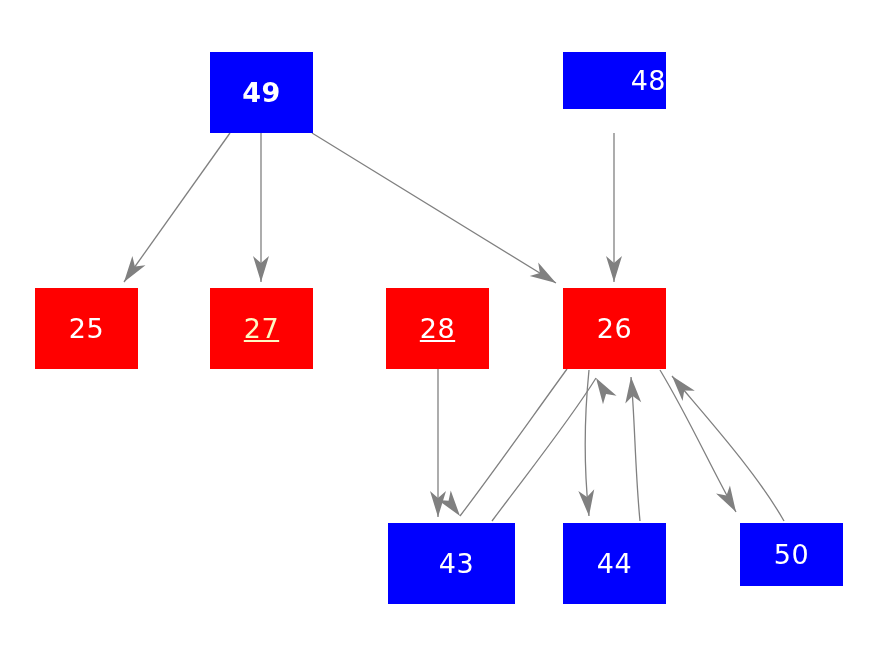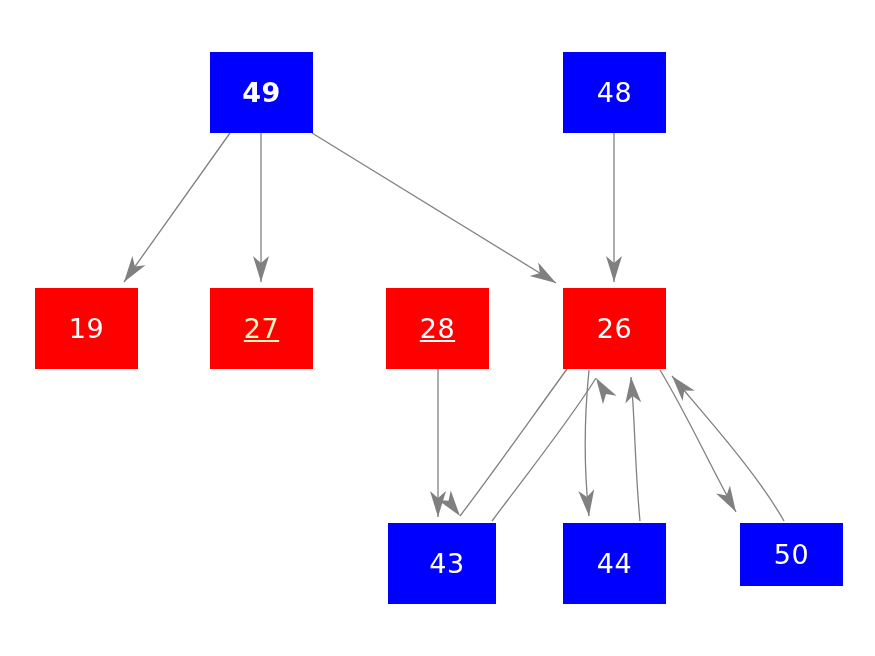--- a/index.html
+++ b/index.html
@@ -66,36 +66,36 @@
       <polygon points="631.00,377.00 641.24,402.20 632.66,395.93 625.30,403.60" fill="#808080"></polygon>
       <path d="M 660,370 C 690,420 712,470 736,512" fill="none" stroke="#808080" stroke-width="1.3"></path>
       <polygon points="736.00,512.00 716.07,493.48 726.50,495.55 729.93,485.48" fill="#808080"></polygon>
       <path d="M 784,521 C 755,470 700,410 672,376" fill="none" stroke="#808080" stroke-width="1.3"></path>
       <polygon points="672.00,376.00 694.84,390.77 684.21,390.55 682.58,401.06" fill="#808080"></polygon>
     </svg>
 
   <div class="node" style="left: 210px; top: 52px; width: 103px; height: 81px; background: rgb(0, 0, 255);">
     <span class="node-label" style="color: rgb(255, 255, 255); font-weight: bold;">49</span>
   </div>
-  <div class="node" style="left: 563px; top: 52px; width: 103px; height: 81px; background: rgb(0, 0, 255);">
+  <div class="node" style="left: 563px; top: 52px; width: 103px; height: 57px; background: rgb(0, 0, 255); justify-content: flex-end;">
     <span class="node-label" style="color: rgb(255, 255, 255);">48</span>
   </div>
   <div class="node" style="left: 35px; top: 288px; width: 103px; height: 81px; background: rgb(255, 0, 0);">
-    <span class="node-label" style="color: rgb(255, 255, 255);">19</span>
+    <span class="node-label" style="color: rgb(255, 255, 255);">25</span>
   </div>
   <div class="node" style="left: 210px; top: 288px; width: 103px; height: 81px; background: rgb(255, 0, 0);">
     <span class="node-label" style="color: #fef9c3; text-decoration: underline;">27</span>
   </div>
   <div class="node" style="left: 386px; top: 288px; width: 103px; height: 81px; background: rgb(255, 0, 0);">
     <span class="node-label" style="color: rgb(255, 255, 255); text-decoration: underline;">28</span>
   </div>
   <div class="node" style="left: 563px; top: 288px; width: 103px; height: 81px; background: rgb(255, 0, 0); text-align: right;">
     <span class="node-label" style="color: rgb(255, 255, 255);">26</span>
   </div>
-  <div class="node" style="left: 388px; top: 523px; width: 108px; height: 81px; background: rgb(0, 0, 255); padding-left: 10px;">
+  <div class="node" style="left: 388px; top: 523px; width: 127px; height: 81px; background: rgb(0, 0, 255); padding-left: 10px;">
     <span class="node-label" style="color: rgb(255, 255, 255);">43</span>
   </div>
   <div class="node" style="left: 563px; top: 523px; width: 103px; height: 81px; background: rgb(0, 0, 255);">
     <span class="node-label" style="color: rgb(255, 255, 255);">44</span>
   </div>
   <div class="node" style="left: 740px; top: 523px; width: 103px; height: 63px; background: rgb(0, 0, 255);">
     <span class="node-label" style="color: rgb(255, 255, 255);">50</span>
   </div>
 
 </div>

